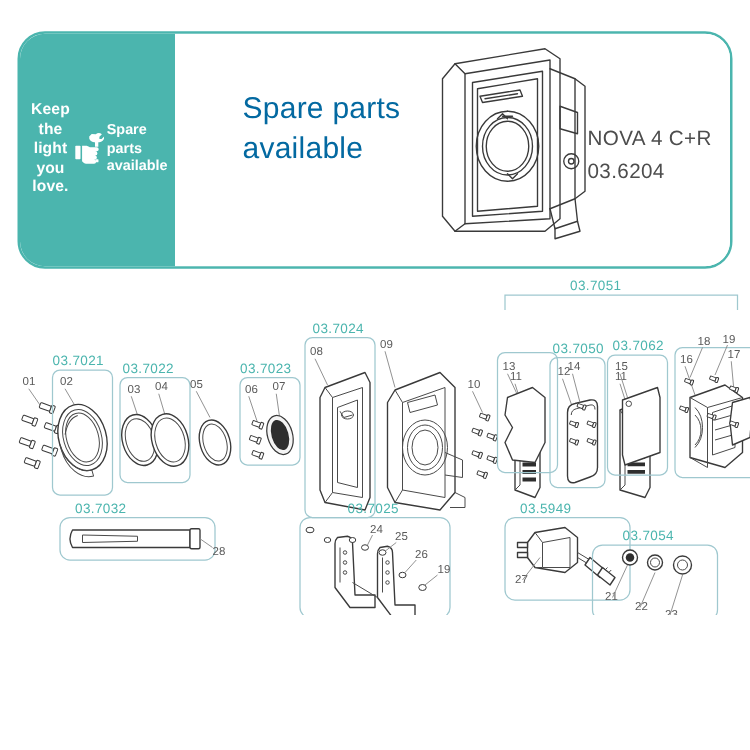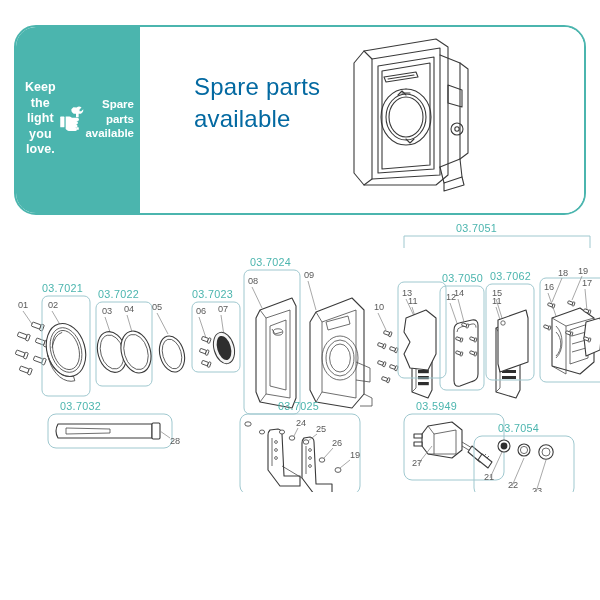--- a/index.html
+++ b/index.html
@@ -24,21 +24,21 @@
     justify-content:space-between;padding:14px 6px 16px 6px;
     box-sizing:border-box;
   }
   .kicker{
     color:#ffffff;font-weight:bold;font-size:12.5px;line-height:1.25;
     text-align:center;letter-spacing:.1px;
   }
   .hand-icon{width:62px;height:62px;display:block;}
   .sub-label{
     color:#ffffff;font-weight:bold;font-size:11.5px;line-height:1.3;
-    text-align:right;
+    text-align:left;
   }
   .banner-right{
     flex:1;display:flex;align-items:center;position:relative;background:#fff;
   }
   .headline{
     position:absolute;left:54px;top:44px;width:200px;
     color:#0369a1;font-size:24px;line-height:1.32;font-weight:normal;
     letter-spacing:.2px;
   }
   .hero-art{position:absolute;left:200px;top:6px;width:140px;height:170px;}
@@ -115,20 +115,24 @@
           <circle cx="117" cy="96" r="6"></circle>
           <circle cx="117" cy="96" r="2.2"></circle>
           <path d="M100 134 L104 150 L122 144 L120 126"></path>
           <path d="M104 150 L104 158 L124 152 L122 144"></path>
           <path d="M66 56 l0 0 M62 60 l8 0"></path>
           <path d="M58 62 L62 58 L66 62"></path>
           <path d="M74 106 L70 110 L66 106"></path>
         </g>
       </svg>
 
+      <div class="model-block">
+        <div>NOVA 4 C+R</div>
+        <div>03.6204</div>
+      </div>
     </div>
   </div>
 
   <div class="diagram">
     <svg width="600" height="270" viewBox="0 0 300 135">
 
       <g>
         <text class="callout" x="9" y="43">01</text>
         <path class="lead" d="M11.5 44.5 L16 51"></path>
         <g class="screw">

